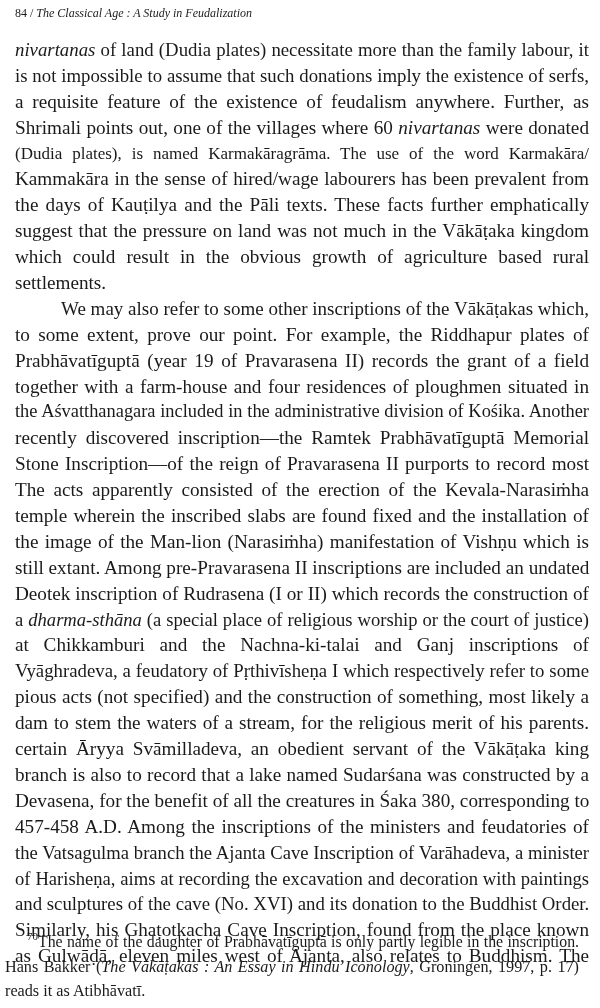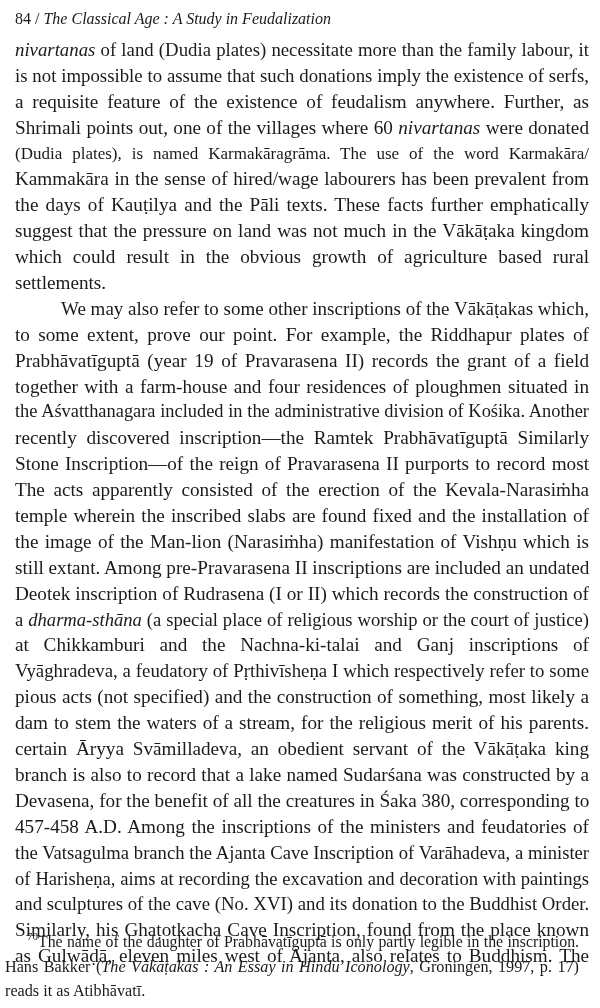--- a/index.html
+++ b/index.html
@@ -17,22 +17,22 @@
   }
   .page {
     position: absolute;
     left: 0; top: 0;
     width: 600px;
     height: 1008px;
   }
   .running-head {
     position: absolute;
     left: 15px;
-    top: 8px;
-    font-size: 16px;
+    top: 2px;
+    font-size: 12px;
     line-height: 22px;
     white-space: nowrap;
   }
   .running-head .title { font-style: italic; }
   .body-text {
     position: absolute;
     left: 15px;
     top: 37px;
     width: 574px;
     font-size: 19.2px;
@@ -95,21 +95,21 @@
       <div class="line"><span>Kammakāra in the sense of hired/wage labourers has been prevalent from</span></div>
       <div class="line"><span>the days of Kauṭilya and the Pāli texts. These facts further emphatically</span></div>
       <div class="line"><span>suggest that the pressure on land was not much in the Vākāṭaka kingdom</span></div>
       <div class="line"><span>which could result in the obvious growth of agriculture based rural</span></div>
       <div class="line last"><span>settlements.</span></div>
       <div class="line indent" style="font-size: 19px;"><span>We may also refer to some other inscriptions of the Vākāṭakas which,</span></div>
       <div class="line"><span>to some extent, prove our point. For example, the Riddhapur plates of</span></div>
       <div class="line"><span>Prabhāvatīguptā (year 19 of Pravarasena II) records the grant of a field</span></div>
       <div class="line"><span>together with a farm-house and four residences of ploughmen situated in</span></div>
       <div class="line" style="font-size: 18.4px;"><span>the Aśvatthanagara included in the administrative division of Kośika. Another</span></div>
-      <div class="line"><span>recently discovered inscription—the Ramtek Prabhāvatīguptā Similarly</span></div>
+      <div class="line"><span>recently discovered inscription—the Ramtek Prabhāvatīguptā Memorial</span></div>
       <div class="line"><span>Stone Inscription—of the reign of Pravarasena II purports to record most</span></div>
       <div class="line"><span>The acts apparently consisted of the erection of the Kevala-Narasiṁha</span></div>
       <div class="line"><span>temple wherein the inscribed slabs are found fixed and the installation of</span></div>
       <div class="line"><span>the image of the Man-lion (Narasiṁha) manifestation of Vishṇu which is</span></div>
       <div class="line"><span>still extant. Among pre-Pravarasena II inscriptions are included an undated</span></div>
       <div class="line"><span>Deotek inscription of Rudrasena (I or II) which records the construction of</span></div>
       <div class="line" style="font-size: 18.6px;"><span>a </span><span class="it">dharma-sthāna</span><span> (a special place of religious worship or the court of justice)</span></div>
       <div class="line"><span>at Chikkamburi and the Nachna-ki-talai and Ganj inscriptions of</span></div>
       <div class="line" style="font-size: 18.8px;"><span>Vyāghradeva, a feudatory of Pṛthivīsheṇa I which respectively refer to some</span></div>
       <div class="line"><span>pious acts (not specified) and the construction of something, most likely a</span></div>

